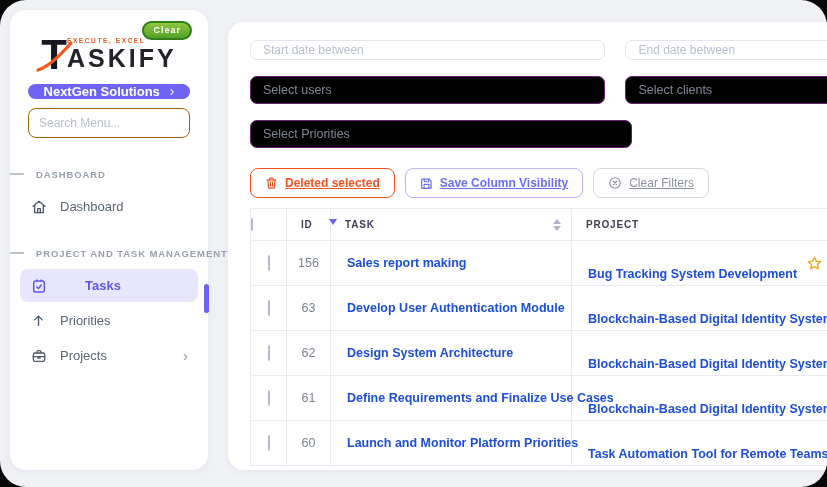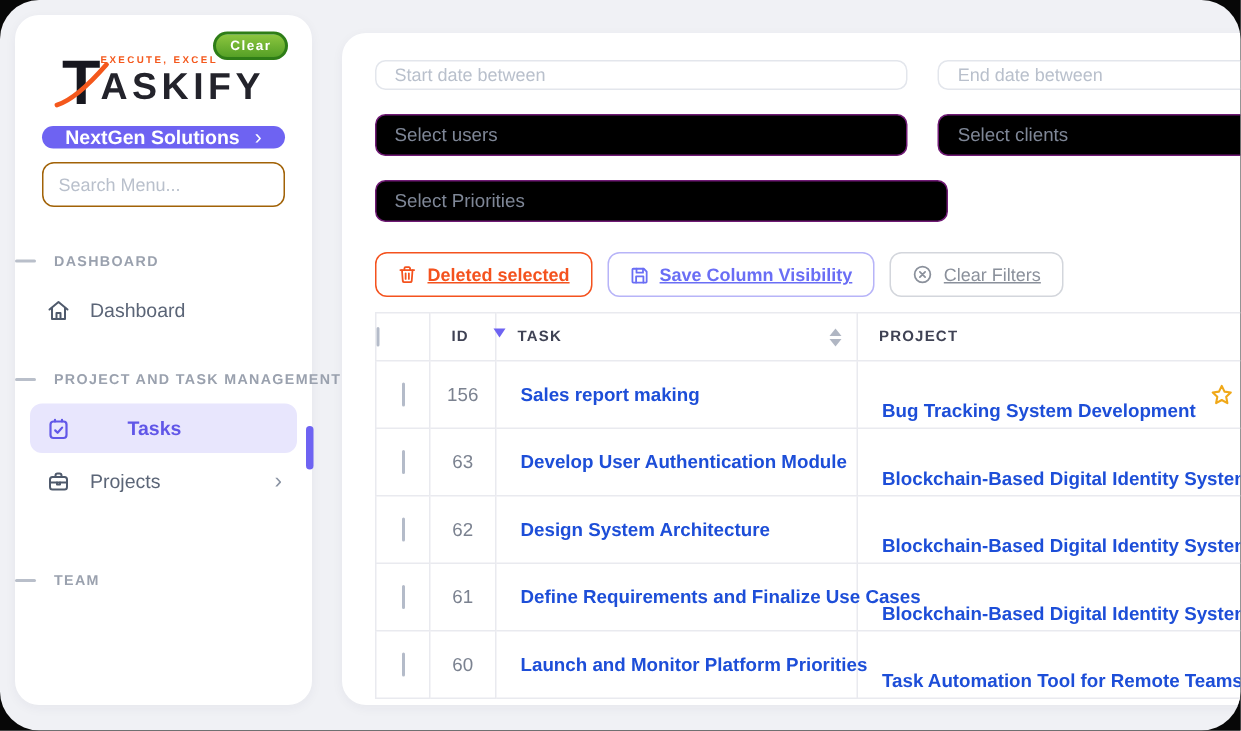--- a/index.html
+++ b/index.html
@@ -185,41 +185,46 @@
           <svg width="16" height="16" viewBox="0 0 24 24" fill="none" stroke="currentColor" stroke-width="2.2" stroke-linecap="round" stroke-linejoin="round">
             <rect x="4" y="4.5" width="16" height="16.5" rx="3"></rect>
               <path d="M8.5 4.5 V2.8 M15.5 4.5 V2.8"></path>
               <path d="M8.7 13.4 l2.4 2.4 L15.6 10.6"></path>
           </svg>
         </span>
         <span>Tasks</span>
       </div>
 
 
+      <div class="nav-item">
+        <span class="ico">
+          <svg width="15" height="15" viewBox="0 0 24 24" fill="none" stroke="currentColor" stroke-width="2.2" stroke-linecap="round" stroke-linejoin="round">
+            <path d="M12 20 V5"></path>
+              <path d="M6 11 l6 -6 6 6"></path>
+          </svg>
+        </span>
+        <span>Priorities</span>
+      </div>
 
       <div class="nav-item">
         <span class="ico">
           <svg width="16" height="16" viewBox="0 0 24 24" fill="none" stroke="currentColor" stroke-width="2" stroke-linecap="round" stroke-linejoin="round">
             <rect x="3.5" y="7.5" width="17" height="12.5" rx="2.5"></rect>
               <path d="M9 7.5 V6 a2 2 0 0 1 2 -2 h2 a2 2 0 0 1 2 2 v1.5"></path>
               <path d="M3.5 13 h17"></path>
               <path d="M10.5 13 v2 h3 v-2"></path>
           </svg>
         </span>
         <span>Projects</span>
         <span class="chev-r">›</span>
       </div>
 
       <div class="nav-gap"></div>
         <div class="nav-gap"></div>
 
-      <div class="nav-section-title">
-        <span class="dash"></span>
-        <span class="t">TEAM</span>
-      </div>
 
     </nav>
   </aside>
 
   <span class="active-indicator"></span>
 
   <main class="main-card">
 
     <div class="filters-row">
       <input class="f-input w-main" type="text" placeholder="Start date between" style="">

